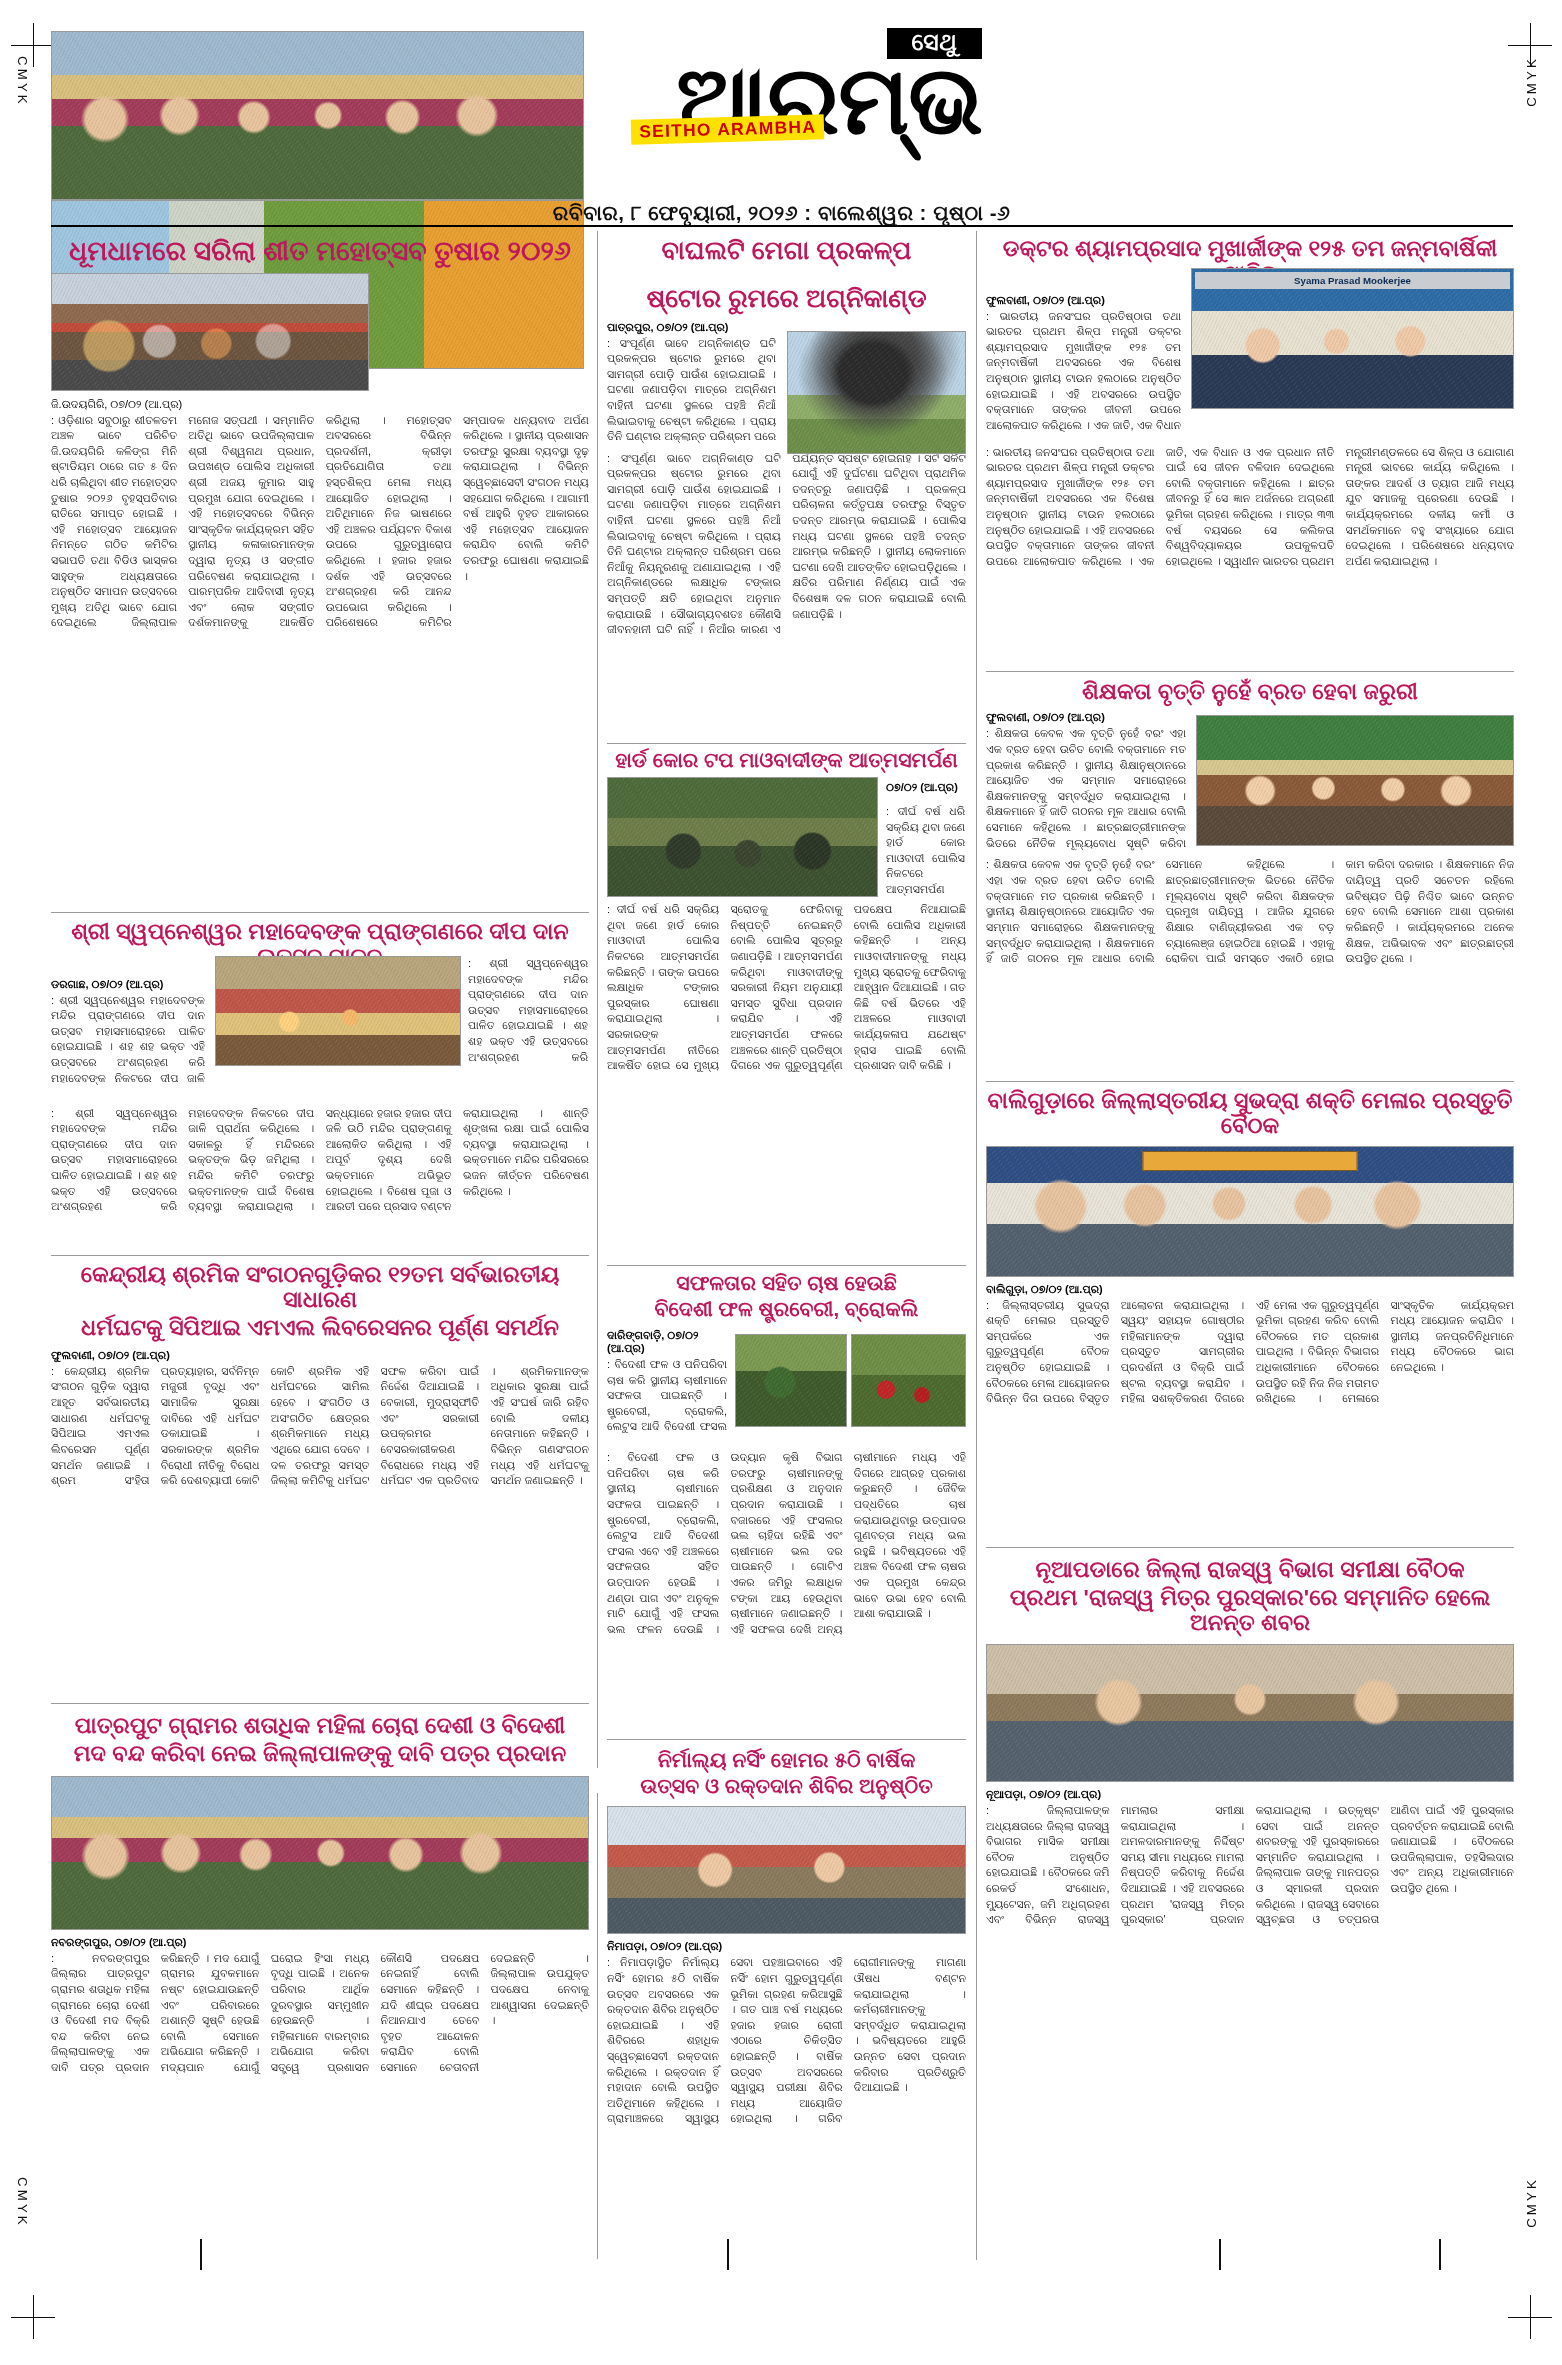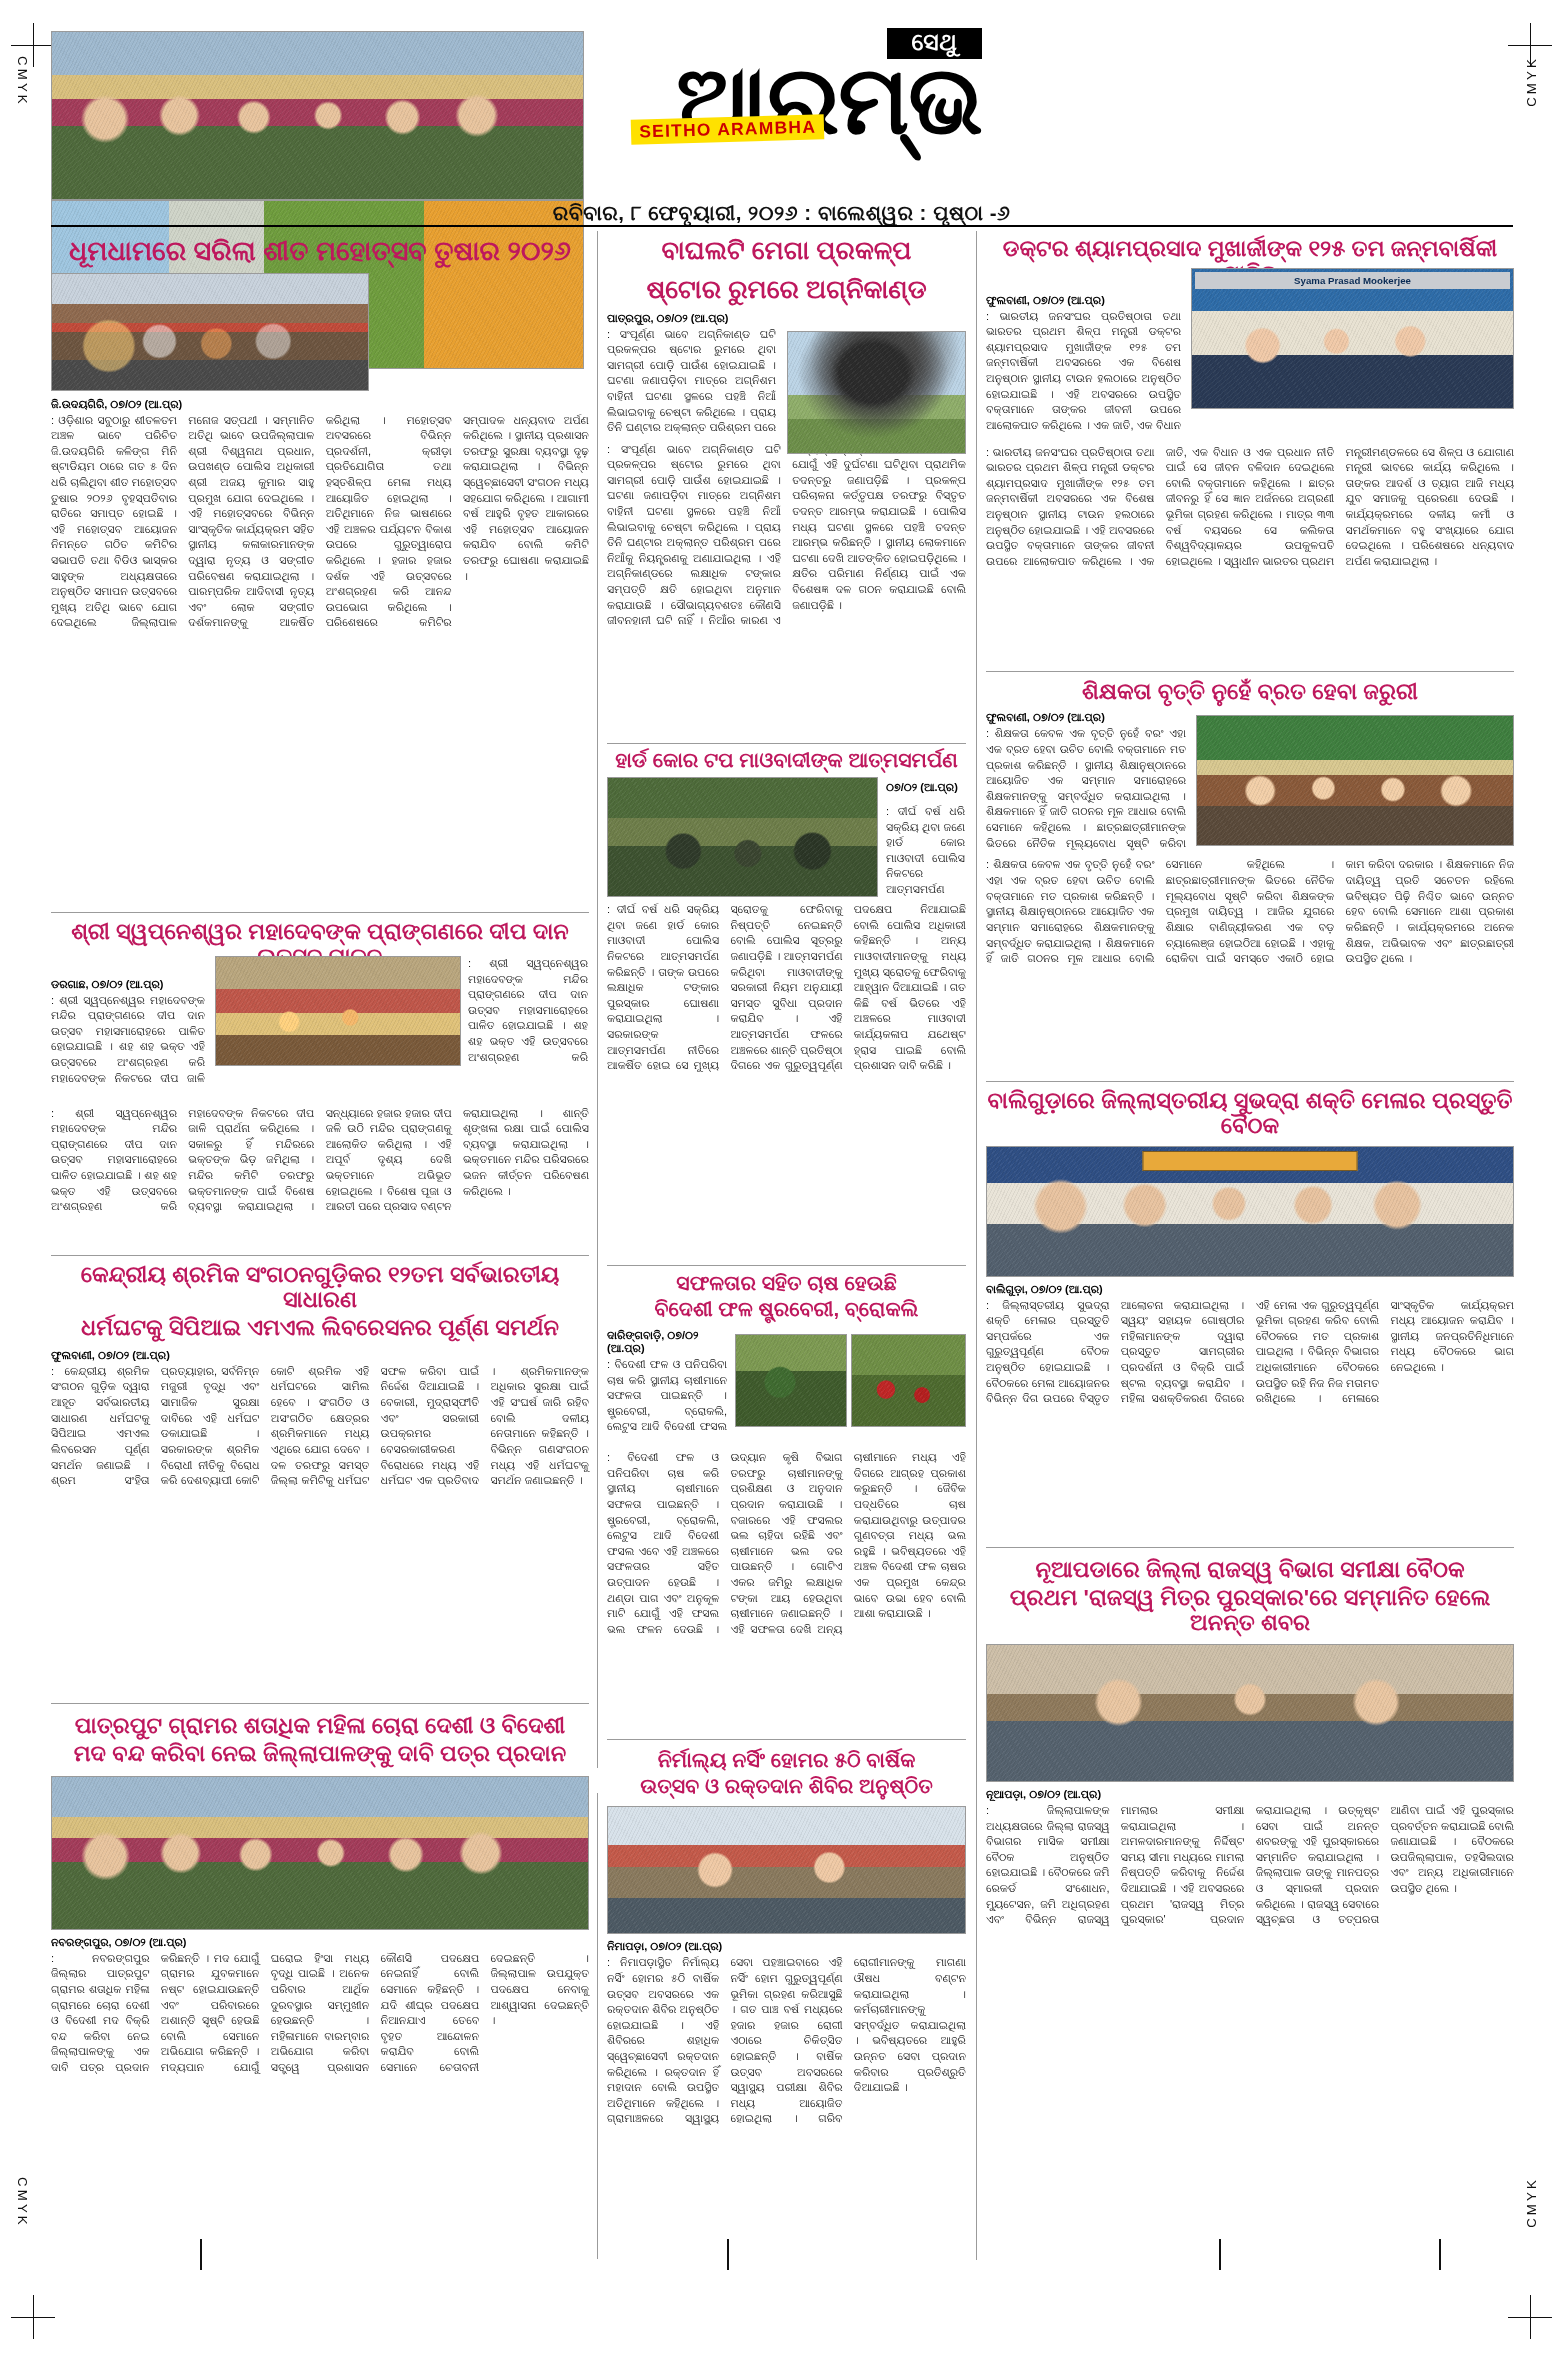--- a/index.html
+++ b/index.html
@@ -196,28 +196,28 @@
   <div class="divider-v" style="left:597px; top:231px; height:1537px;"></div>
   <div class="divider-v" style="left:976px; top:231px; height:2029px;"></div>
   <div class="divider-v" style="left:597px; top:1793px; height:466px;"></div>
 
   <div class="col" style="left:51px; top:236px; width:538px;">
     <div class="hl hl1">ଧୂମଧାମରେ ସରିଲା ଶୀତ ମହୋତ୍ସବ ତୁଷାର ୨୦୨୬</div>
     <div class="photo ph-stage" style="margin-top:7.2px; width:318px; height:118px;">
       <div class="noise"></div>
     </div>
     <div style="margin-top:6.1px;">
-      <span style="font-size:11px; font-weight:bold;">ଜି.ଉଦୟଗିରି, ୦୭/୦୨ (ଆ.ପ୍ର)</span>
+      <span style="font-size:11px; font-weight:normal;">ଜି.ଉଦୟଗିରି, ୦୭/୦୨ (ଆ.ପ୍ର)</span>
     </div>
     <div class="body-cols bc4" style="margin-top:2px; height:297px;">: ଓଡ଼ିଶାର ସବୁଠାରୁ ଶୀତଳତମ ଅଞ୍ଚଳ ଭାବେ ପରିଚିତ ଜି.ଉଦୟଗିରି କଳିଙ୍ଗ ମିନି ଷ୍ଟାଡିୟମ ଠାରେ ଗତ ୫ ଦିନ ଧରି ଚାଲିଥିବା ଶୀତ ମହୋତ୍ସବ ତୁଷାର ୨୦୨୬ ବୃହସ୍ପତିବାର ରାତିରେ ସମାପ୍ତ ହୋଇଛି । ଏହି ମହୋତ୍ସବ ଆୟୋଜନ ନିମନ୍ତେ ଗଠିତ କମିଟିର ସଭାପତି ତଥା ବିଡିଓ ଭାସ୍କର ସାହୁଙ୍କ ଅଧ୍ୟକ୍ଷତାରେ ଅନୁଷ୍ଠିତ ସମାପନ ଉତ୍ସବରେ ମୁଖ୍ୟ ଅତିଥି ଭାବେ ଯୋଗ ଦେଇଥିଲେ ଜିଲ୍ଲାପାଳ ମନୋଜ ସତ୍ପଥୀ । ସମ୍ମାନିତ ଅତିଥି ଭାବେ ଉପଜିଲ୍ଲାପାଳ ଶ୍ରୀ ବିଶ୍ୱନାଥ ପ୍ରଧାନ, ଉପଖଣ୍ଡ ପୋଲିସ ଅଧିକାରୀ ଶ୍ରୀ ଅଜୟ କୁମାର ସାହୁ ପ୍ରମୁଖ ଯୋଗ ଦେଇଥିଲେ । ଏହି ମହୋତ୍ସବରେ ବିଭିନ୍ନ ସାଂସ୍କୃତିକ କାର୍ଯ୍ୟକ୍ରମ ସହିତ ସ୍ଥାନୀୟ କଳାକାରମାନଙ୍କ ଦ୍ୱାରା ନୃତ୍ୟ ଓ ସଙ୍ଗୀତ ପରିବେଷଣ କରାଯାଇଥିଲା । ପାରମ୍ପରିକ ଆଦିବାସୀ ନୃତ୍ୟ ଏବଂ ଲୋକ ସଙ୍ଗୀତ ଦର୍ଶକମାନଙ୍କୁ ଆକର୍ଷିତ କରିଥିଲା । ମହୋତ୍ସବ ଅବସରରେ ବିଭିନ୍ନ ପ୍ରଦର୍ଶନୀ, କ୍ରୀଡ଼ା ପ୍ରତିଯୋଗିତା ତଥା ହସ୍ତଶିଳ୍ପ ମେଳା ମଧ୍ୟ ଆୟୋଜିତ ହୋଇଥିଲା । ଅତିଥିମାନେ ନିଜ ଭାଷଣରେ ଏହି ଅଞ୍ଚଳର ପର୍ଯ୍ୟଟନ ବିକାଶ ଉପରେ ଗୁରୁତ୍ୱାରୋପ କରିଥିଲେ । ହଜାର ହଜାର ଦର୍ଶକ ଏହି ଉତ୍ସବରେ ଅଂଶଗ୍ରହଣ କରି ଆନନ୍ଦ ଉପଭୋଗ କରିଥିଲେ । ପରିଶେଷରେ କମିଟିର ସମ୍ପାଦକ ଧନ୍ୟବାଦ ଅର୍ପଣ କରିଥିଲେ । ସ୍ଥାନୀୟ ପ୍ରଶାସନ ତରଫରୁ ସୁରକ୍ଷା ବ୍ୟବସ୍ଥା ଦୃଢ଼ କରାଯାଇଥିଲା । ବିଭିନ୍ନ ସ୍ୱେଚ୍ଛାସେବୀ ସଂଗଠନ ମଧ୍ୟ ସହଯୋଗ କରିଥିଲେ । ଆଗାମୀ ବର୍ଷ ଆହୁରି ବୃହତ ଆକାରରେ ଏହି ମହୋତ୍ସବ ଆୟୋଜନ କରାଯିବ ବୋଲି କମିଟି ତରଫରୁ ଘୋଷଣା କରାଯାଇଛି ।</div>
   </div>
 
   <div class="col" style="left:607px; top:236px; width:359px;">
     <div class="hl hl2">ବାଘଲଟି ମେଗା ପ୍ରକଳ୍ପ</div>
-    <div class="hl hl2" style="margin-top:10px;">ଷ୍ଟୋର ରୁମରେ ଅଗ୍ନିକାଣ୍ଡ</div>
+    <div class="hl hl2" style="margin-top:19px;">ଷ୍ଟୋର ରୁମରେ ଅଗ୍ନିକାଣ୍ଡ</div>
     <div class="photo ph-fire" style="position:absolute; right:0; top:95px; width:179px; height:123px;">
       <div class="noise"></div>
     </div>
     <div style="margin-top:8.2px; width:169px;">
       <span style="font-size:11px; font-weight:bold;">ପାତ୍ରପୁର, ୦୭/୦୨ (ଆ.ପ୍ର)</span>
     </div>
     <div class="body-cols bc1" style="margin-top:2px; width:169px; height:112px; overflow:hidden;">: ସଂପୂର୍ଣ୍ଣ ଭାବେ ଅଗ୍ନିକାଣ୍ଡ ଘଟି ପ୍ରକଳ୍ପର ଷ୍ଟୋର ରୁମରେ ଥିବା ସାମଗ୍ରୀ ପୋଡ଼ି ପାଉଁଶ ହୋଇଯାଇଛି । ଘଟଣା ଜଣାପଡ଼ିବା ମାତ୍ରେ ଅଗ୍ନିଶମ ବାହିନୀ ଘଟଣା ସ୍ଥଳରେ ପହଞ୍ଚି ନିଆଁ ଲିଭାଇବାକୁ ଚେଷ୍ଟା କରିଥିଲେ । ପ୍ରାୟ ତିନି ଘଣ୍ଟାର ଅକ୍ଲାନ୍ତ ପରିଶ୍ରମ ପରେ ନିଆଁକୁ ନିୟନ୍ତ୍ରଣକୁ ଅଣାଯାଇଥିଲା । ଏହି ଅଗ୍ନିକାଣ୍ଡରେ ଲକ୍ଷାଧିକ ଟଙ୍କାର ସମ୍ପତ୍ତି କ୍ଷତି ହୋଇଥିବା ଅନୁମାନ କରାଯାଉଛି । ସୌଭାଗ୍ୟବଶତଃ କୌଣସି ଜୀବନହାନୀ ଘଟି ନାହିଁ । ନିଆଁର କାରଣ ଏ ପର୍ଯ୍ୟନ୍ତ ସ୍ପଷ୍ଟ ହୋଇନାହିଁ । ସର୍ଟ ସର୍କିଟ ଯୋଗୁଁ ଏହି ଦୁର୍ଘଟଣା ଘଟିଥିବା ପ୍ରାଥମିକ ତଦନ୍ତରୁ ଜଣାପଡ଼ିଛି । ପ୍ରକଳ୍ପ ପରିଚାଳନା କର୍ତ୍ତୃପକ୍ଷ ତରଫରୁ ବିସ୍ତୃତ ତଦନ୍ତ ଆରମ୍ଭ କରାଯାଇଛି । ପୋଲିସ ମଧ୍ୟ ଘଟଣା ସ୍ଥଳରେ ପହଞ୍ଚି ତଦନ୍ତ ଆରମ୍ଭ କରିଛନ୍ତି । ସ୍ଥାନୀୟ ଲୋକମାନେ ଘଟଣା ଦେଖି ଆତଙ୍କିତ ହୋଇପଡ଼ିଥିଲେ । କ୍ଷତିର ପରିମାଣ ନିର୍ଣ୍ଣୟ ପାଇଁ ଏକ ବିଶେଷଜ୍ଞ ଦଳ ଗଠନ କରାଯାଇଛି ବୋଲି ଜଣାପଡ଼ିଛି ।</div>
     <div class="body-cols bc2" style="margin-top:3.1px; width:359px; height:246px; overflow:hidden;">: ସଂପୂର୍ଣ୍ଣ ଭାବେ ଅଗ୍ନିକାଣ୍ଡ ଘଟି ପ୍ରକଳ୍ପର ଷ୍ଟୋର ରୁମରେ ଥିବା ସାମଗ୍ରୀ ପୋଡ଼ି ପାଉଁଶ ହୋଇଯାଇଛି । ଘଟଣା ଜଣାପଡ଼ିବା ମାତ୍ରେ ଅଗ୍ନିଶମ ବାହିନୀ ଘଟଣା ସ୍ଥଳରେ ପହଞ୍ଚି ନିଆଁ ଲିଭାଇବାକୁ ଚେଷ୍ଟା କରିଥିଲେ । ପ୍ରାୟ ତିନି ଘଣ୍ଟାର ଅକ୍ଲାନ୍ତ ପରିଶ୍ରମ ପରେ ନିଆଁକୁ ନିୟନ୍ତ୍ରଣକୁ ଅଣାଯାଇଥିଲା । ଏହି ଅଗ୍ନିକାଣ୍ଡରେ ଲକ୍ଷାଧିକ ଟଙ୍କାର ସମ୍ପତ୍ତି କ୍ଷତି ହୋଇଥିବା ଅନୁମାନ କରାଯାଉଛି । ସୌଭାଗ୍ୟବଶତଃ କୌଣସି ଜୀବନହାନୀ ଘଟି ନାହିଁ । ନିଆଁର କାରଣ ଏ ପର୍ଯ୍ୟନ୍ତ ସ୍ପଷ୍ଟ ହୋଇନାହିଁ । ସର୍ଟ ସର୍କିଟ ଯୋଗୁଁ ଏହି ଦୁର୍ଘଟଣା ଘଟିଥିବା ପ୍ରାଥମିକ ତଦନ୍ତରୁ ଜଣାପଡ଼ିଛି । ପ୍ରକଳ୍ପ ପରିଚାଳନା କର୍ତ୍ତୃପକ୍ଷ ତରଫରୁ ବିସ୍ତୃତ ତଦନ୍ତ ଆରମ୍ଭ କରାଯାଇଛି । ପୋଲିସ ମଧ୍ୟ ଘଟଣା ସ୍ଥଳରେ ପହଞ୍ଚି ତଦନ୍ତ ଆରମ୍ଭ କରିଛନ୍ତି । ସ୍ଥାନୀୟ ଲୋକମାନେ ଘଟଣା ଦେଖି ଆତଙ୍କିତ ହୋଇପଡ଼ିଥିଲେ । କ୍ଷତିର ପରିମାଣ ନିର୍ଣ୍ଣୟ ପାଇଁ ଏକ ବିଶେଷଜ୍ଞ ଦଳ ଗଠନ କରାଯାଇଛି ବୋଲି ଜଣାପଡ଼ିଛି ।</div>
   </div>
 

